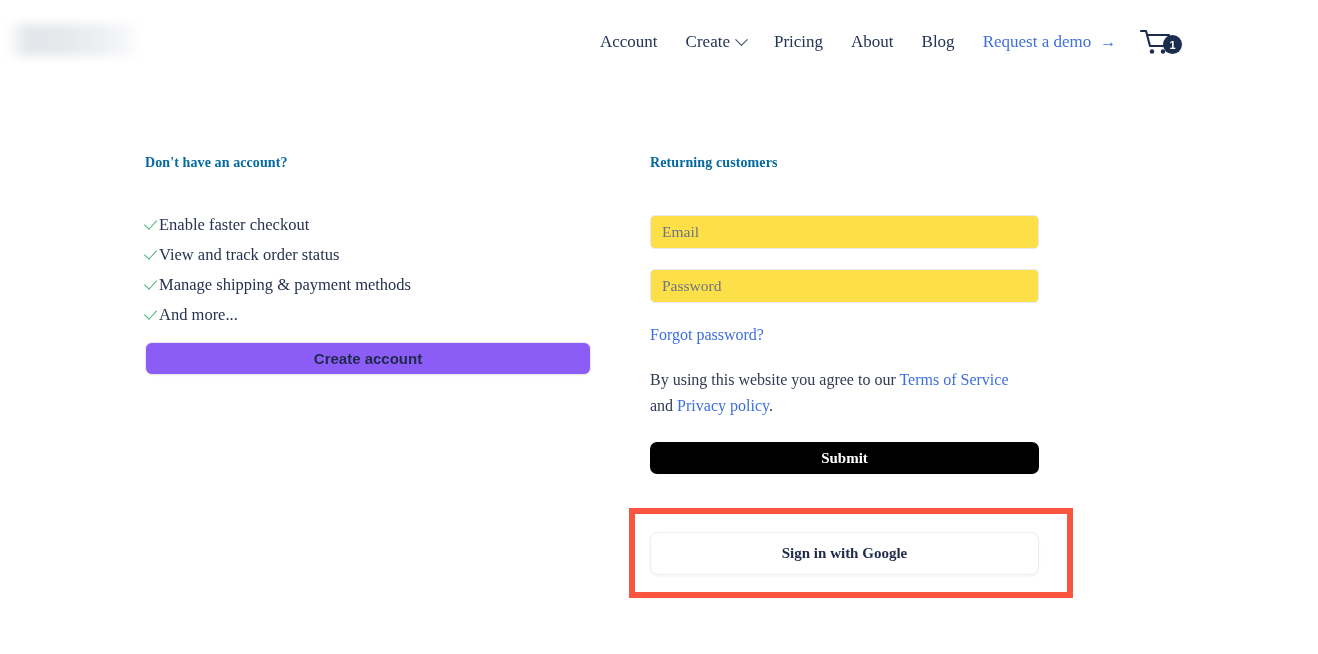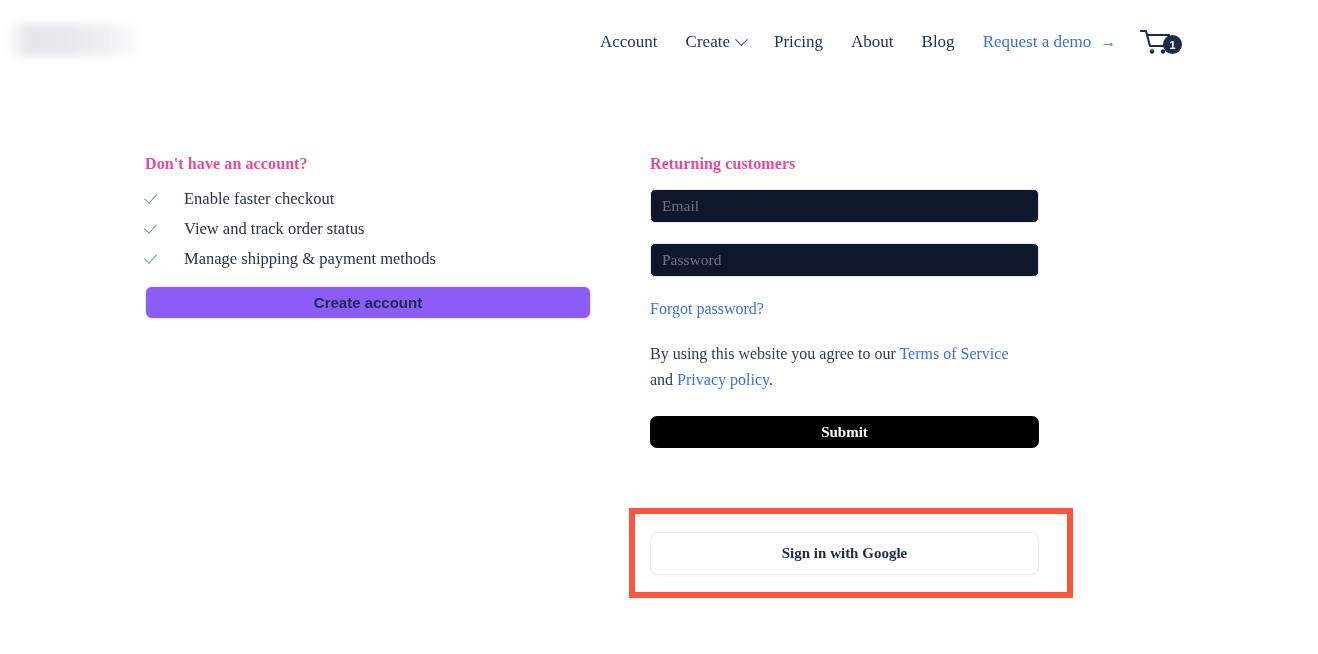--- a/index.html
+++ b/index.html
@@ -77,32 +77,32 @@
     align-items: center;
     justify-content: center;
     font-family: "Liberation Sans", sans-serif;
   }
 
   
   .col-left  { position: absolute; left: 145px; top: 155px; width: 392px; }
   .col-right { position: absolute; left: 650px; top: 155px; width: 389px; }
 
   .section-title {
-    font-size: 16px;
-    font-weight: bold;
-    color: #ec4899;
-    margin: 0 0 16px 0;
+    font-size: 14px;
+    font-weight: bold;
+    color: #0369a1;
+    margin: 0 0 44px 0;
     letter-spacing: 0.1px;
   }
 
   .benefits { list-style: none; margin: 0; padding: 0; }
   .benefit {
     display: flex;
     align-items: flex-start;
-    gap: 25px;
+    gap: 0;
     margin-bottom: 10px;
     font-size: 16.5px;
     color: #26324f;
     line-height: 20px;
   }
   .check-icon {
     width: 14px; height: 14px;
     flex: 0 0 14px;
     margin-top: 3px;
     position: relative;
@@ -128,21 +128,21 @@
     border-radius: 7px;
     box-shadow: 0 1px 2px rgba(30,40,70,0.05);
     font-size: 15px;
     font-weight: bold;
     color: #1f2a4a;
     cursor: pointer;
   }
 
   .field {
     width: 389px; height: 34px;
-    background: #0f172a;
+    background: #fde047;
     border: 1px solid #e7e9ee;
     border-radius: 5px;
     padding: 0 11px;
     font-family: "Liberation Serif", "DejaVu Serif", serif;
     font-size: 15.5px;
     color: #6f7485;
     outline: none;
     display: block;
   }
   .field::placeholder { color: #6f7485; opacity: 1; }
@@ -268,20 +268,24 @@
       <span>Enable faster checkout</span>
     </li>
     <li class="benefit">
       <span class="check-icon"></span>
       <span>View and track order status</span>
     </li>
     <li class="benefit">
       <span class="check-icon"></span>
       <span>Manage shipping &amp; payment methods</span>
     </li>
+    <li class="benefit">
+      <span class="check-icon"></span>
+      <span>And more...</span>
+    </li>
   </ul>
 
   <button class="btn-outline">Create account</button>
 
 </section>
 
 <section class="col-right">
 
   <h2 class="section-title">Returning customers</h2>
 

